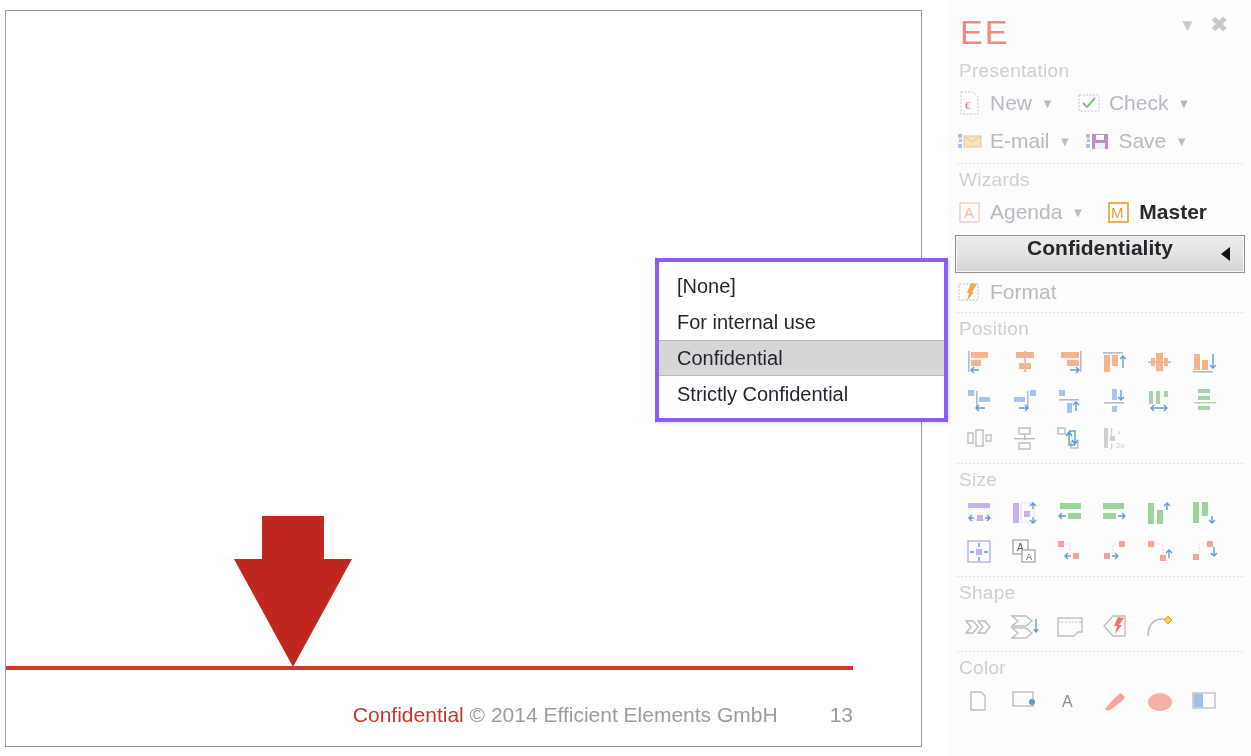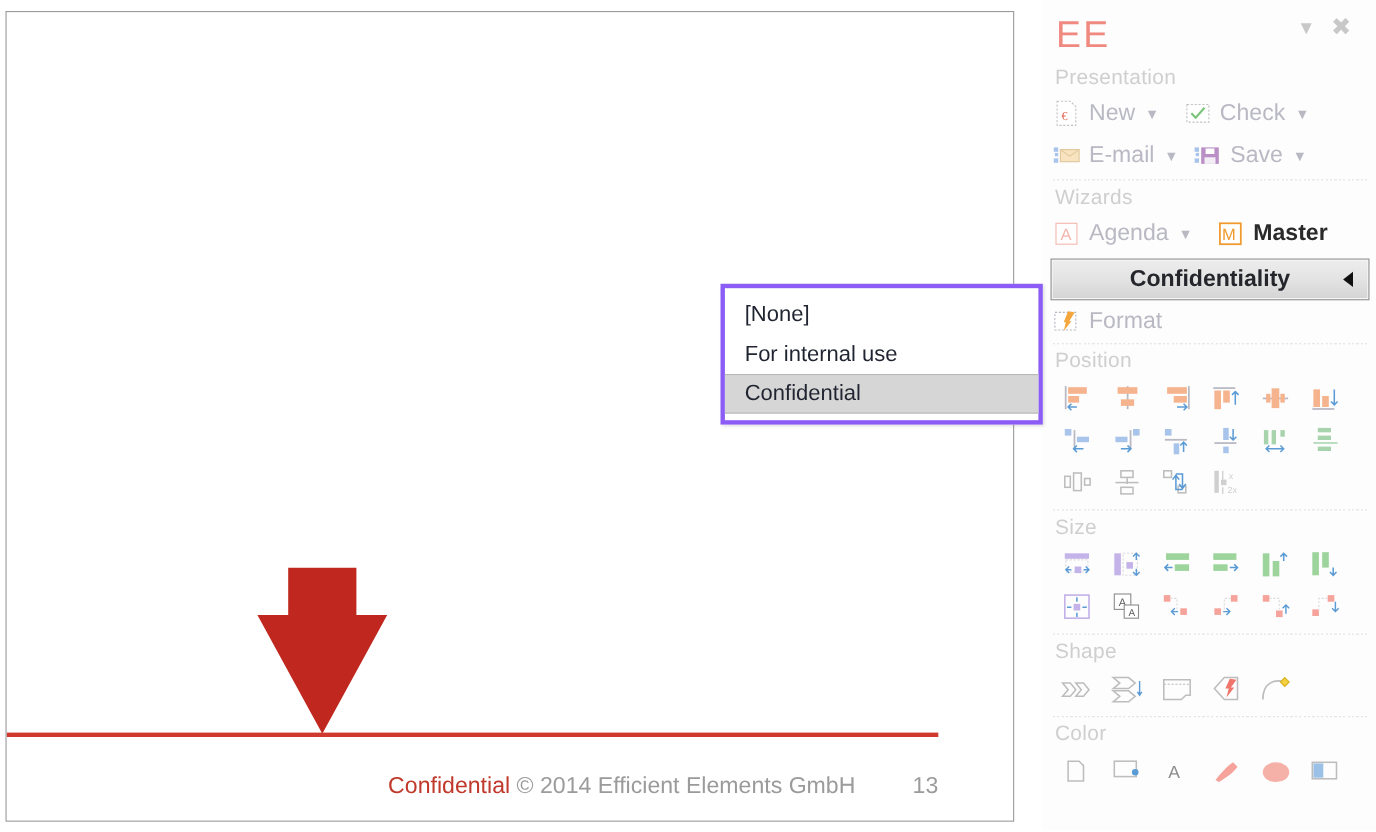--- a/index.html
+++ b/index.html
@@ -177,21 +177,20 @@
     background: repeating-linear-gradient(to right, #e2e2e2 0 2px, transparent 2px 4px);
   }
 
   
   .section-btn {
     margin: 4px 6px 2px 8px;
     height: 36px;
     border: 1px solid #8f8f8f;
     background: linear-gradient(to bottom, #ededed 0%, #e3e3e3 50%, #d4d4d4 100%);
     display: flex;
-    align-items: center;
     justify-content: center;
     position: relative;
     box-shadow: inset 0 0 0 1px #f7f7f7;
   }
   .section-btn .txt {
     font-size: 21px;
     font-weight: bold;
     color: #24262b;
   }
   .section-btn .tri {
@@ -236,20 +235,21 @@
 
     <div class="slide-footer">
       <span class="footer-conf">Confidential</span><span class="footer-copy"> © 2014 Efficient Elements GmbH</span><span class="footer-page">13</span>
     </div>
   </div>
 
   <div id="menu">
     <div class="menu-item">[None]</div>
     <div class="menu-item">For internal use</div>
     <div class="menu-item selected">Confidential</div>
+    <div class="menu-item">Strictly Confidential</div>
   </div>
 
   <div id="panel">
 
     <div class="panel-head">
       <div class="ee-logo">EE</div>
       <div class="head-btn collapse">▼</div>
       <div class="head-btn close">✖</div>
     </div>
 

